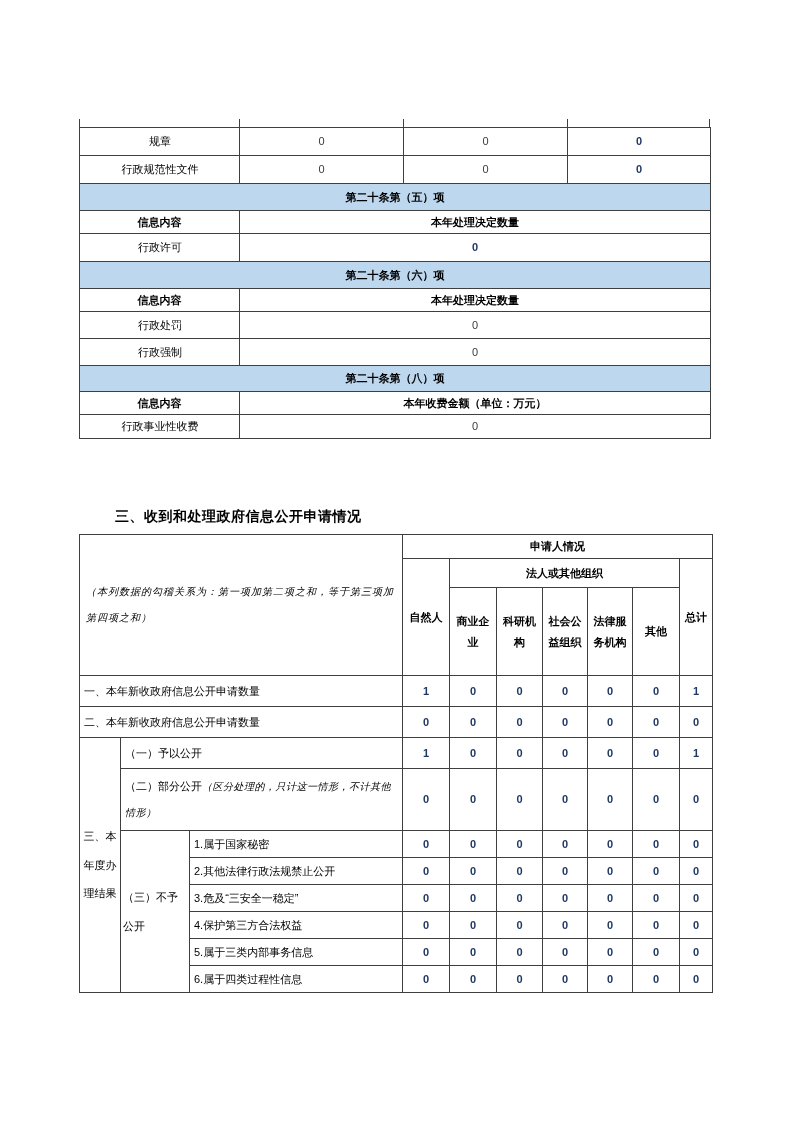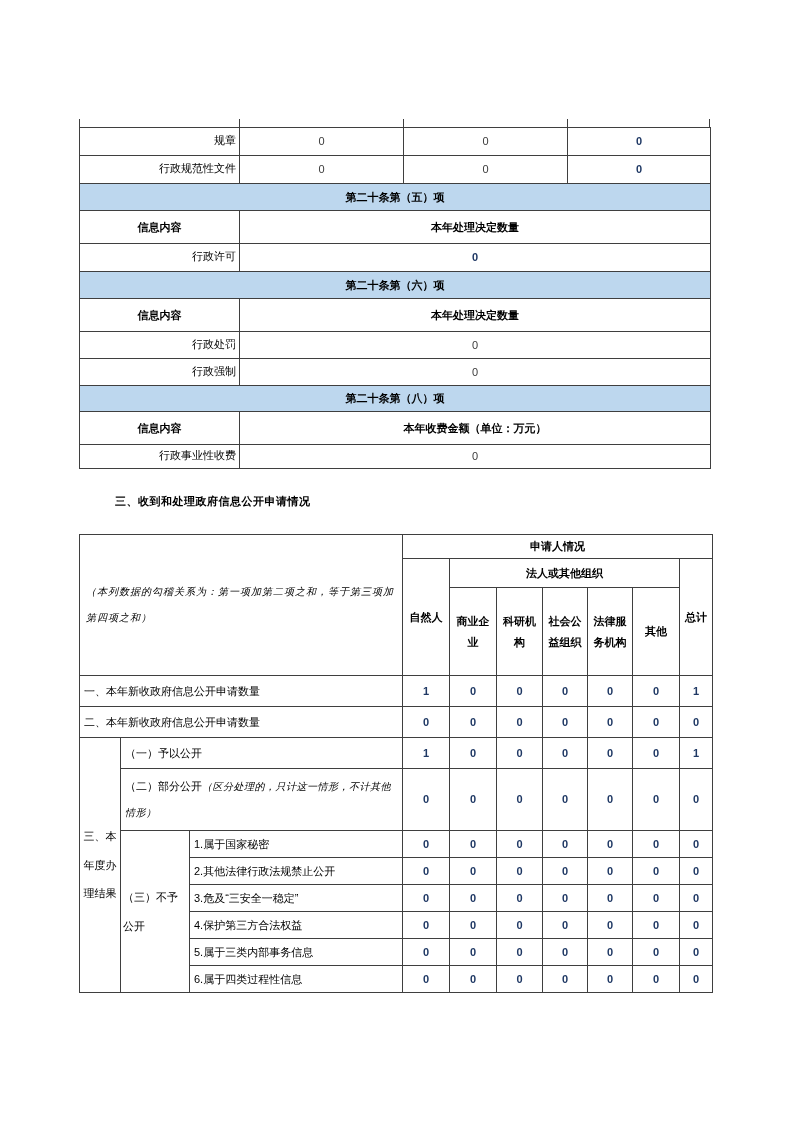--- a/index.html
+++ b/index.html
@@ -5,30 +5,30 @@
   html,body{margin:0;padding:0;background:#e8e8e8;}
   .page{
     position:relative;width:792px;height:1122px;background:#ffffff;margin:0 auto;
     overflow:hidden;font-family:"Liberation Sans","DejaVu Sans",sans-serif;color:#000;
   }
   table{border-collapse:collapse;table-layout:fixed;}
   td{border:1px solid #3f3f3f;font-size:11px;padding:0 3px;vertical-align:middle;
      overflow:hidden;line-height:1.5;}
   
   .t20{position:absolute;left:79px;top:127px;width:631px;}
-  .t20 td.lbl{text-align:right;padding-left:4px;font-family:Liberation Mono, monospace;}
+  .t20 td.lbl{text-align:center;padding-left:4px;}
   .t20 td.band{background:#bdd7ee;text-align:center;font-weight:bold;}
   .t20 td.info{text-align:center;font-weight:bold;}
   .num-black{color:#3a3a3a;text-align:center;}
   .num-navy{color:#1f3864;font-weight:bold;text-align:center;}
-  .h28{height:28px;} .h27{height:27px;} .h33{height:33px;} .h26{height:26px;border-radius:7px;} .h24{height:24px;}
+  .h28{height:28px;} .h27{height:27px;} .h33{height:23px;} .h26{height:26px;border-radius:7px;} .h24{height:24px;}
   
   .stub{position:absolute;top:119px;width:1px;height:8px;background:#3f3f3f;}
   
-  .sec-heading{position:absolute;left:115px;top:494px;font-size:11px;font-weight:bold;
+  .sec-heading{position:absolute;left:115px;top:508px;font-size:14px;font-weight:bold;
                letter-spacing:0.5px;}
   
   .tapp{position:absolute;left:79px;top:534px;width:633px;}
   .tapp td.hdr{text-align:center;font-weight:bold;line-height:1.9;padding:0 2px;}
   .tapp td.note{font-family:Liberation Sans, sans-serif;font-style:italic;
                 font-size:10px;line-height:2.6;letter-spacing:1px;padding:0 6px;text-align:left;}
   .tapp td.lbl{text-align:left;padding-left:4px;}
   .tapp td.grp{text-align:center;line-height:2.6;padding:0 2px;}
   .tapp td.grp2{text-align:left;line-height:2.6;padding:0 2px;margin-top:18px;}
   .tapp td.num{color:#1f3864;font-weight:bold;text-align:center;}

